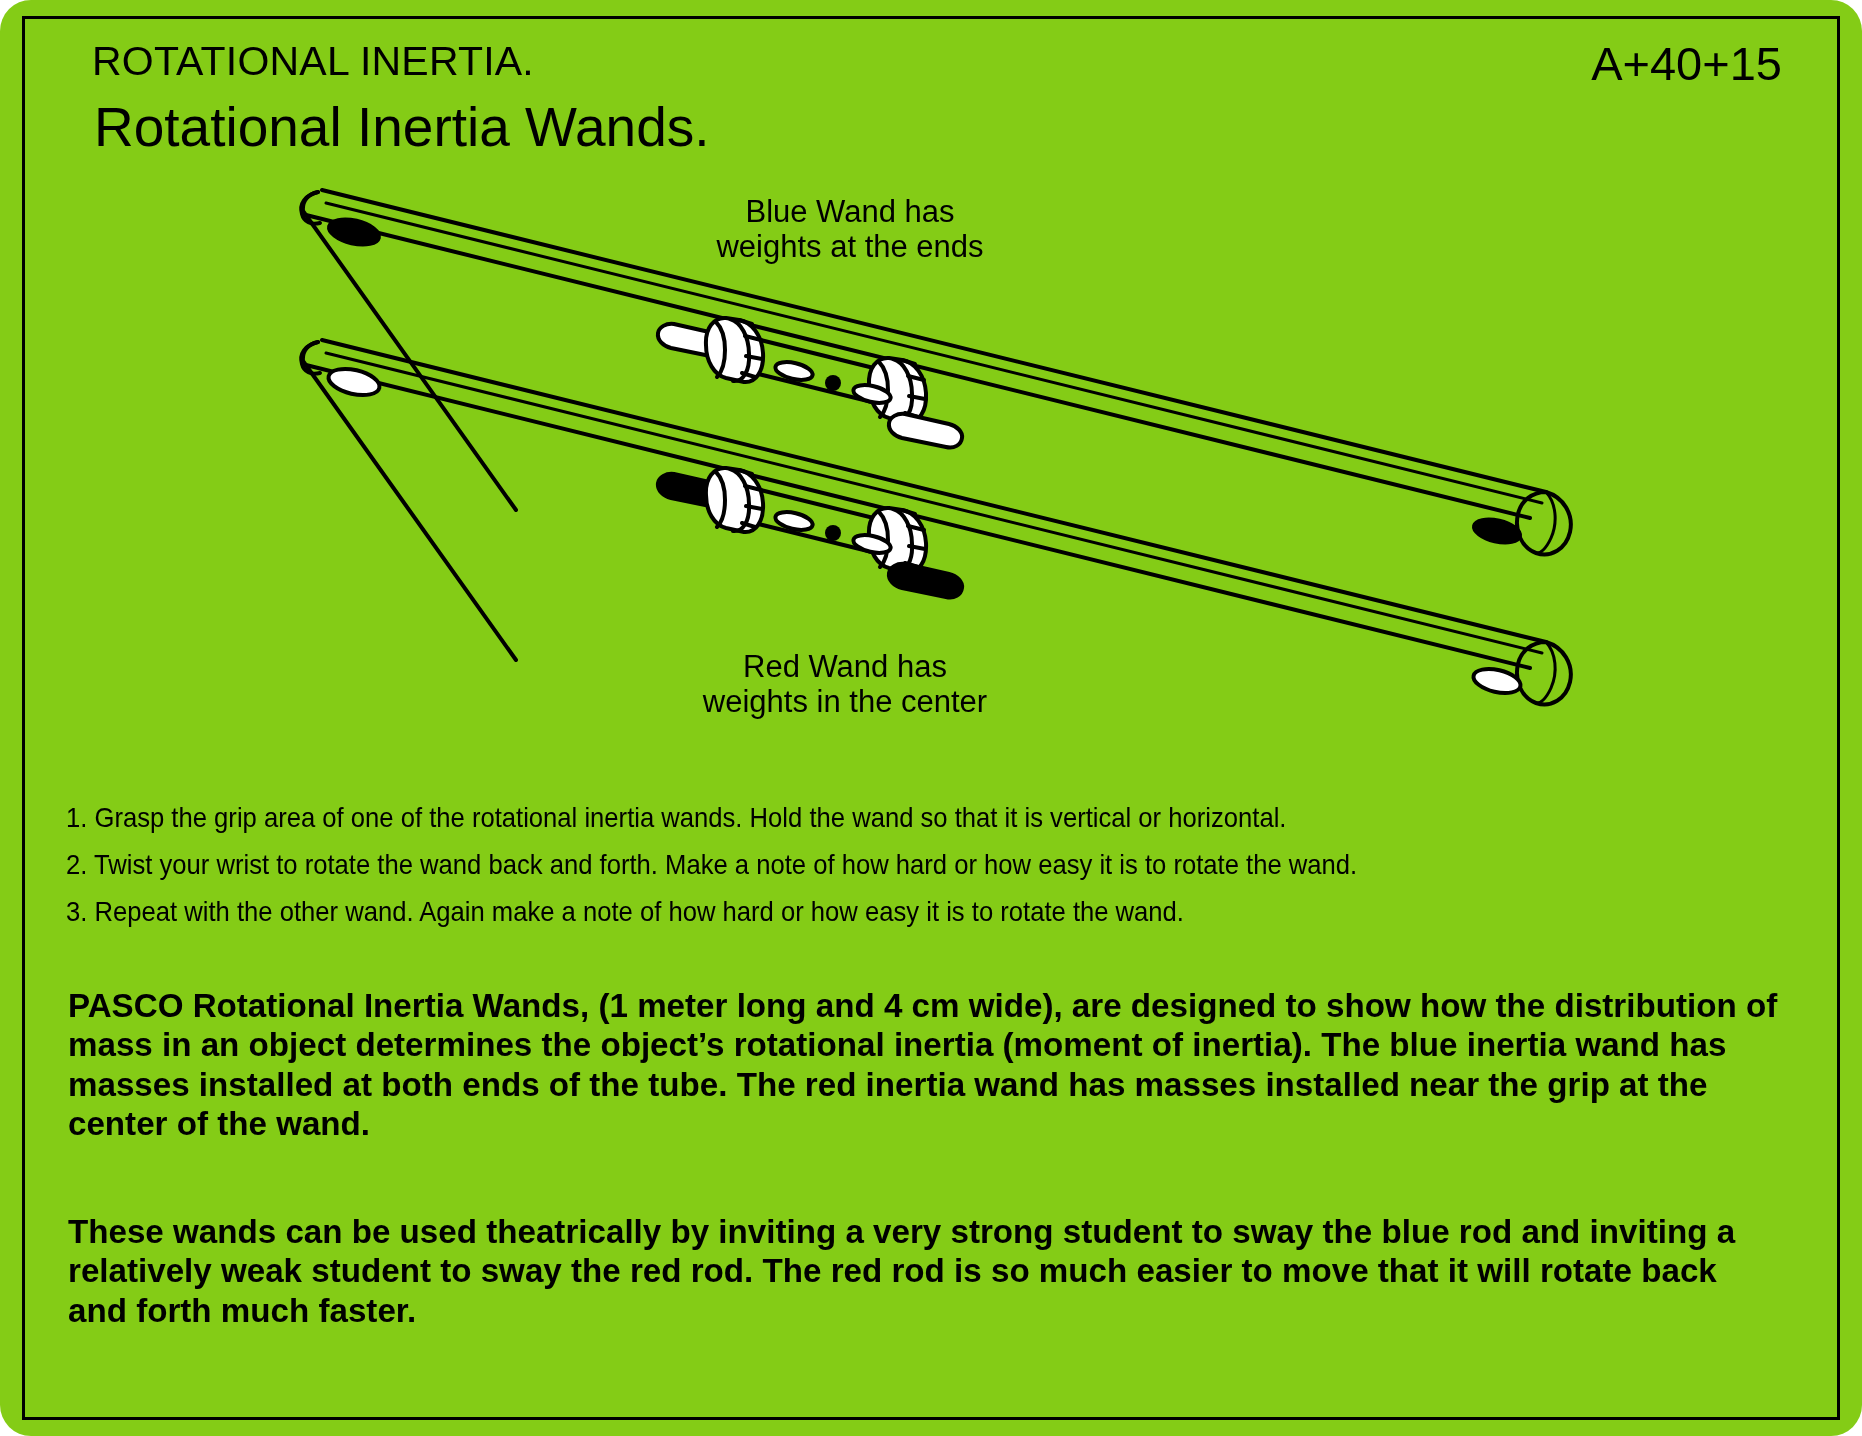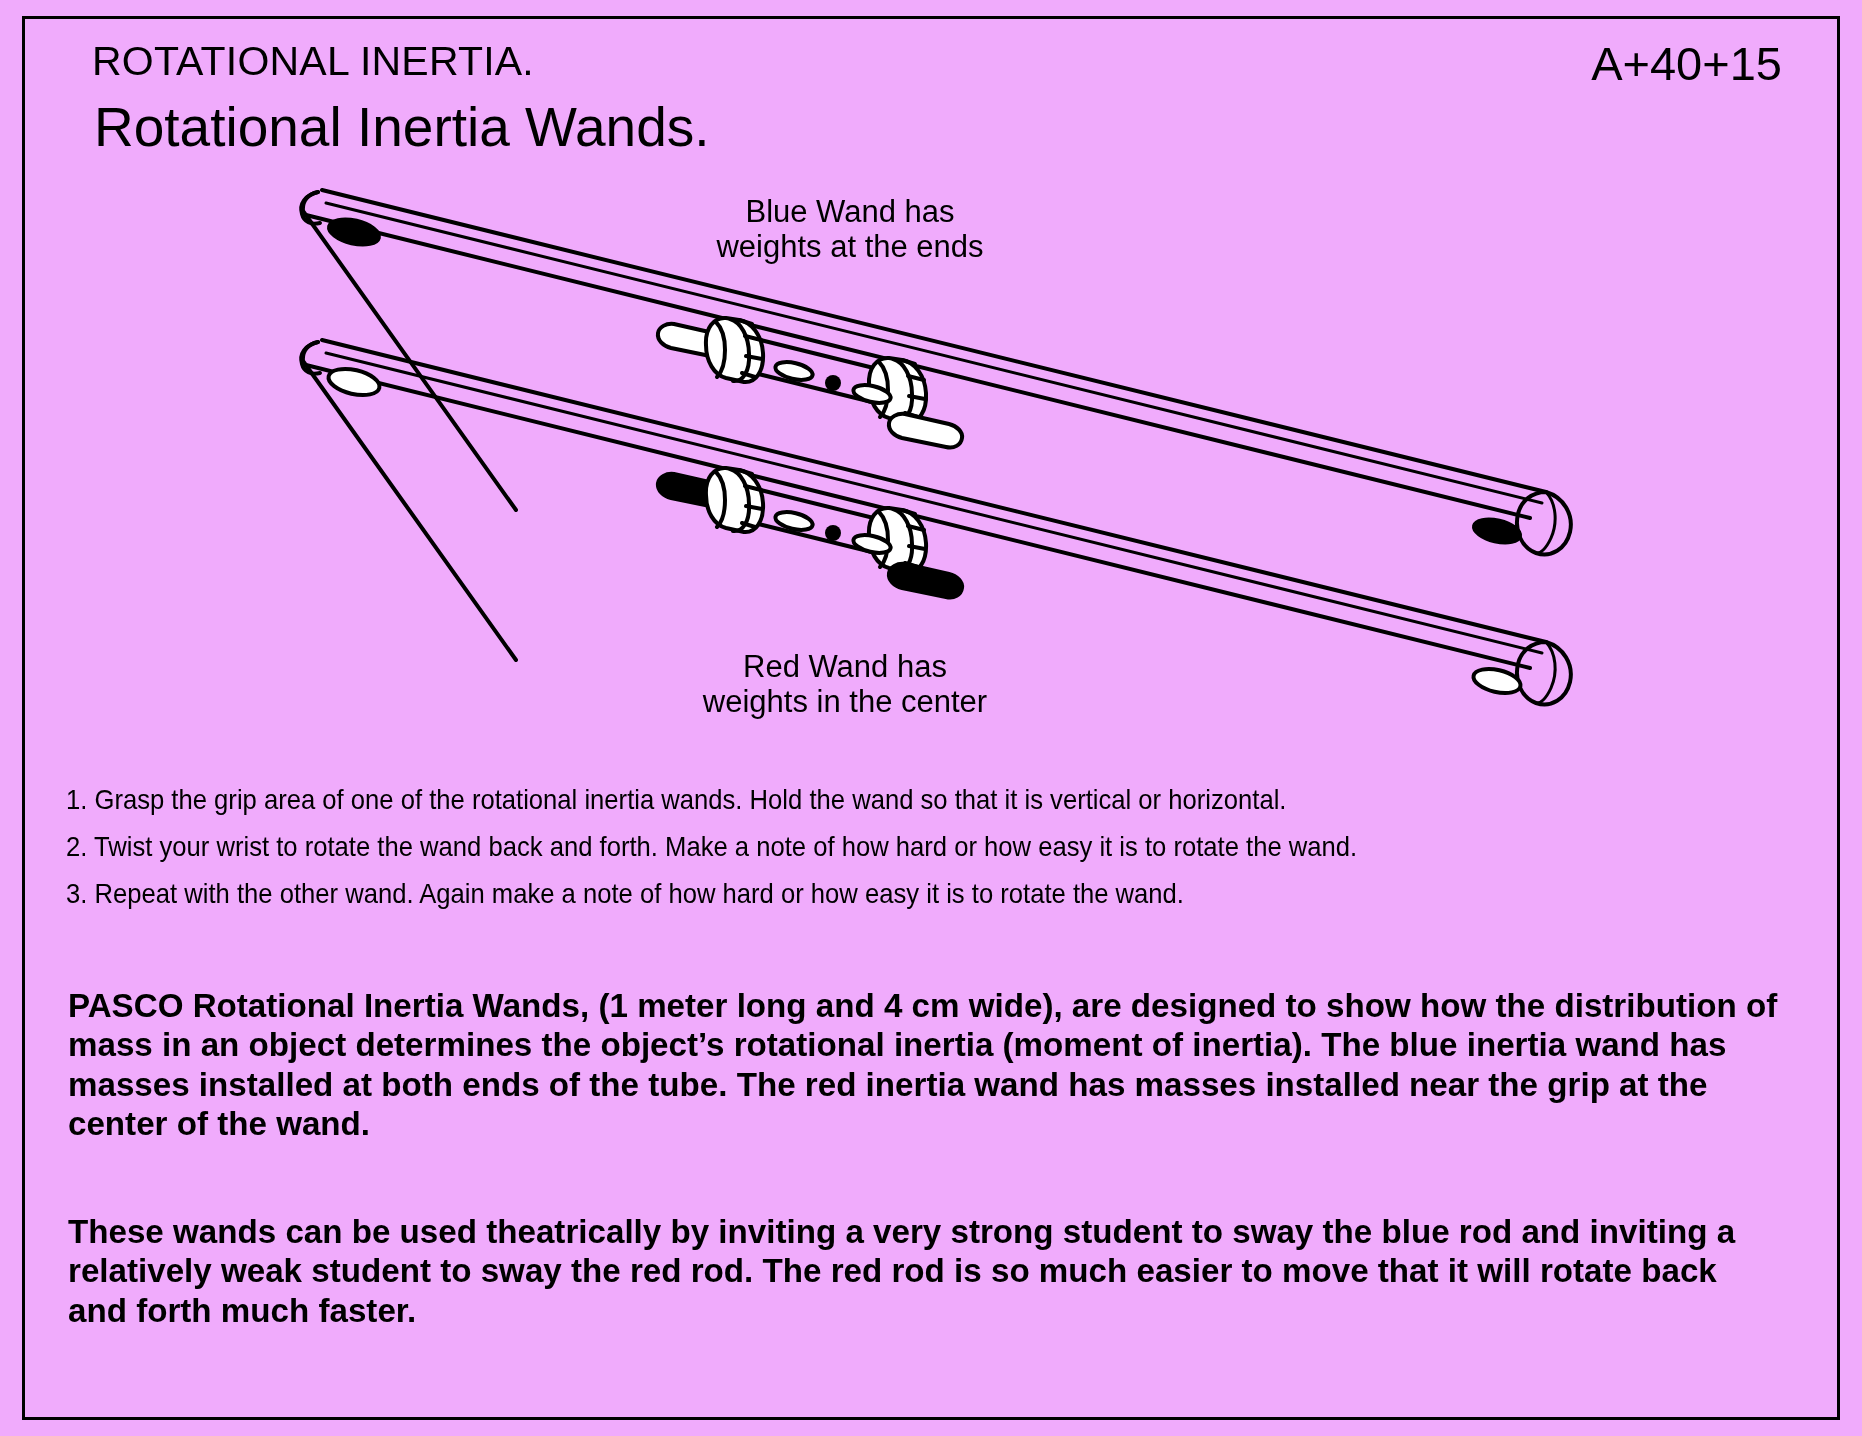--- a/index.html
+++ b/index.html
@@ -14,21 +14,22 @@
     color: #000000;
     overflow: hidden;
   }
 
   
   #page {
     position: relative;
     width: 1862px;
     height: 1436px;
     box-sizing: border-box;
-    background: #f0abfc;
+    background: #84cc16;
+    border-radius: 31px;
   }
   #page-border {
     position: absolute;
     left: 22px;
     top: 16px;
     width: 1818px;
     height: 1404px;
     box-sizing: border-box;
     border: 3px solid #000000;
     pointer-events: none;
@@ -94,21 +95,21 @@
   #label-red {
     left: 615px;
     top: 480px;
     width: 460px;
   }
 
   
   #steps {
     position: absolute;
     left: 66px;
-    top: 786px;
+    top: 804px;
     width: 1740px;
   }
   .step {
     font-size: 28px;
     line-height: 1.0;
     margin-bottom: 19px;
     font-stretch: condensed;
     white-space: nowrap;
     transform: scaleX(0.915);
     transform-origin: left center;

